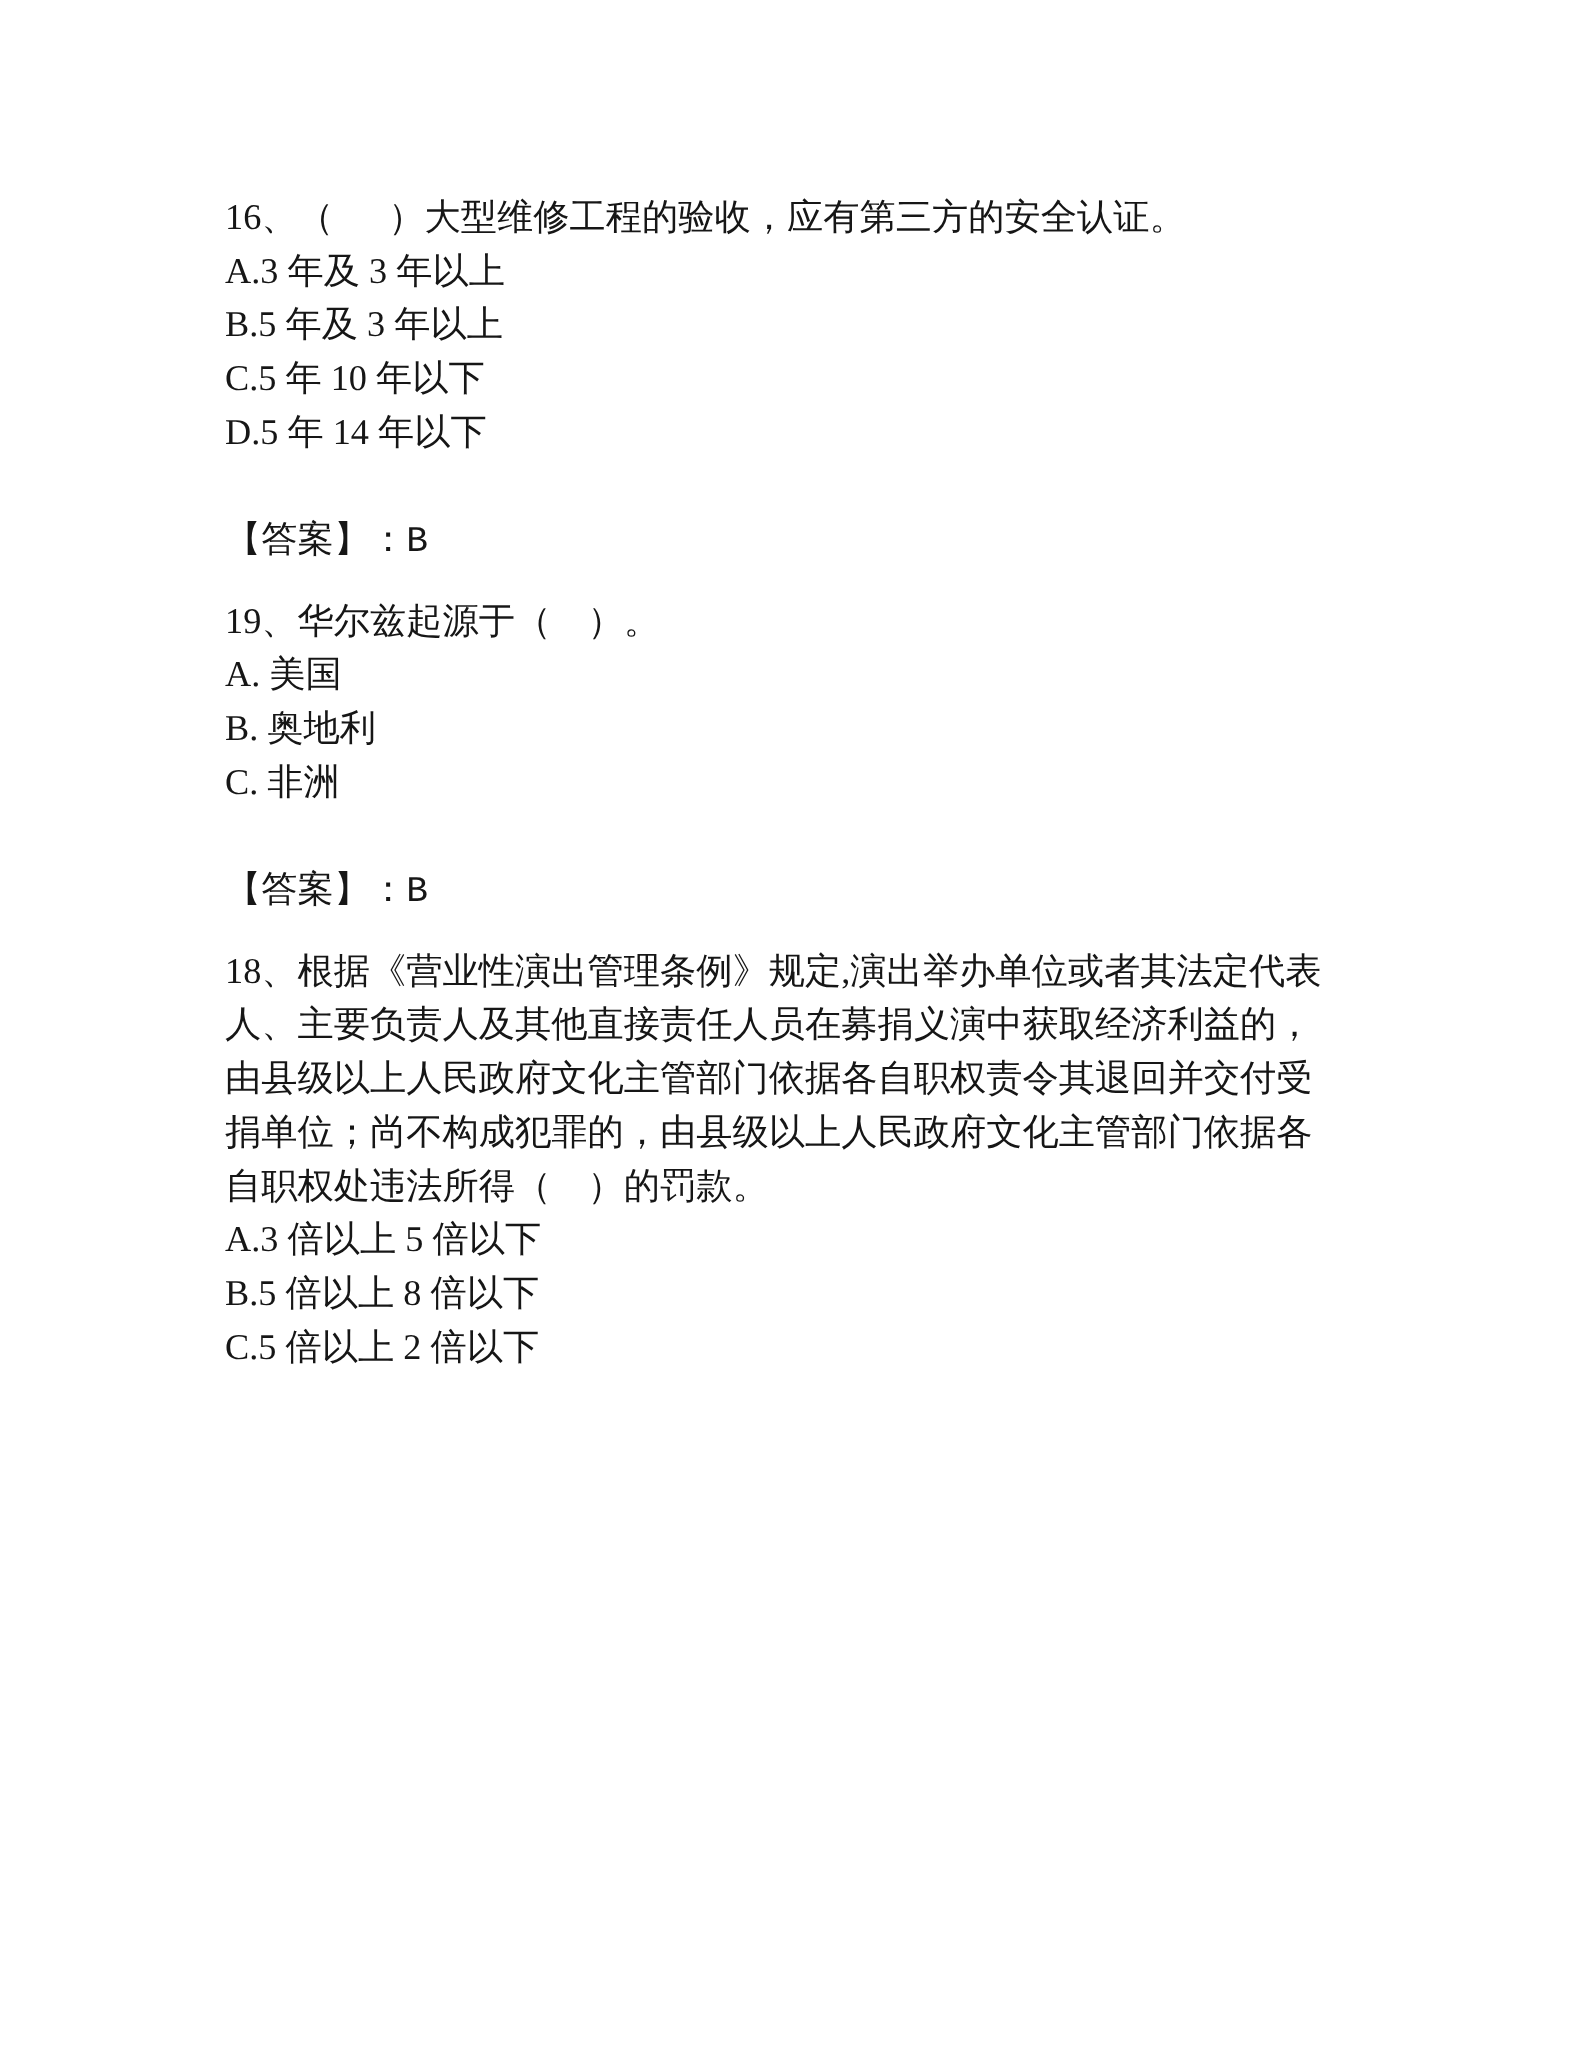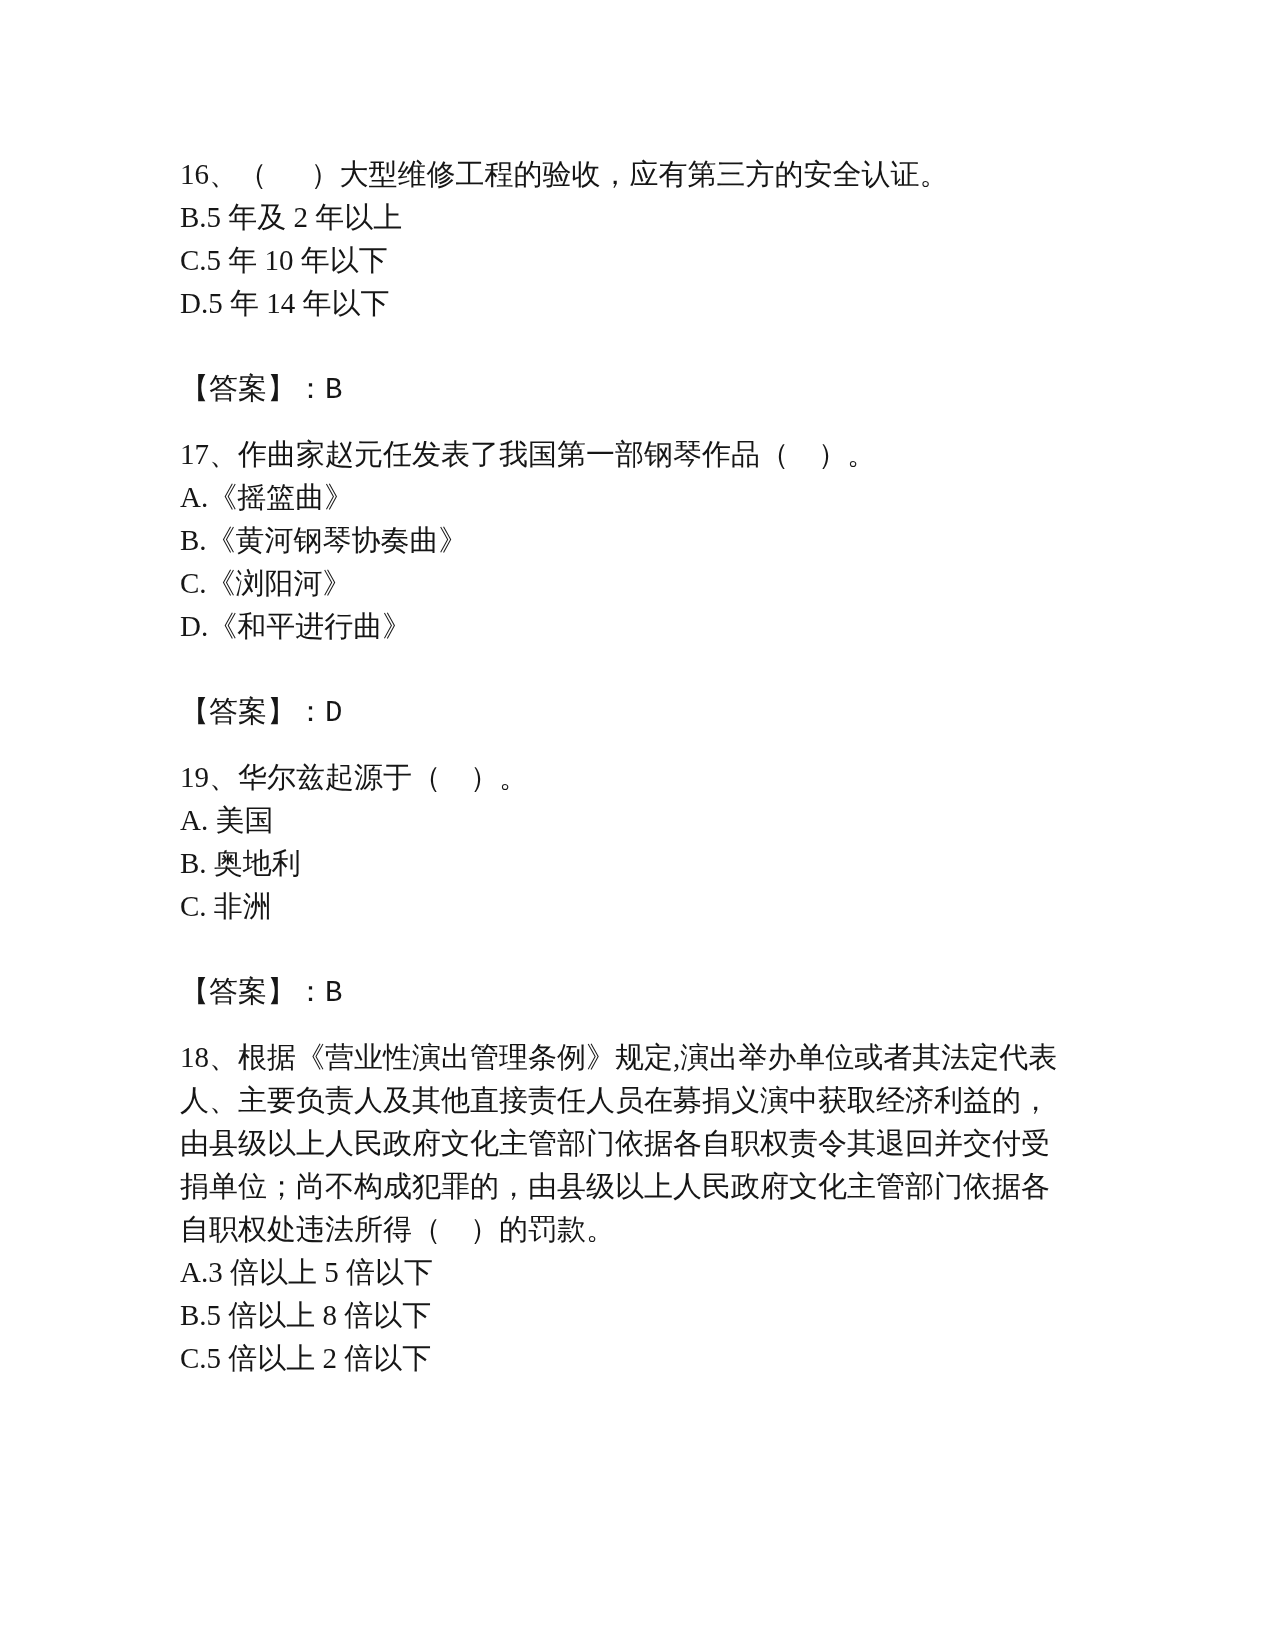--- a/index.html
+++ b/index.html
@@ -32,34 +32,27 @@
     margin: 0;
   }
 </style>
 </head>
 <body>
 
 <div class="page">
 
   <section class="question">
     <div class="line">16、（      ）大型维修工程的验收，应有第三方的安全认证。</div>
-    <div class="line">B.5 年及 2 年以上</div>
+    <div class="line">A.3 年及 3 年以上</div>
+    <div class="line">B.5 年及 3 年以上</div>
     <div class="line">C.5 年 10 年以下</div>
     <div class="line">D.5 年 14 年以下</div>
     <div class="line answer-line"><span>【答案】：</span><span>B</span></div>
   </section>
 
-  <section class="question">
-    <div class="line">17、作曲家赵元任发表了我国第一部钢琴作品（    ）。</div>
-    <div class="line">A.《摇篮曲》</div>
-    <div class="line">B.《黄河钢琴协奏曲》</div>
-    <div class="line">C.《浏阳河》</div>
-    <div class="line">D.《和平进行曲》</div>
-    <div class="line answer-line"><span>【答案】：</span><span>D</span></div>
-  </section>
 
   <section class="question">
     <div class="line">19、华尔兹起源于（    ）。</div>
     <div class="line">A. 美国</div>
     <div class="line">B. 奥地利</div>
     <div class="line">C. 非洲</div>
     <div class="line answer-line"><span>【答案】：</span><span>B</span></div>
   </section>
 
   <section class="question">

